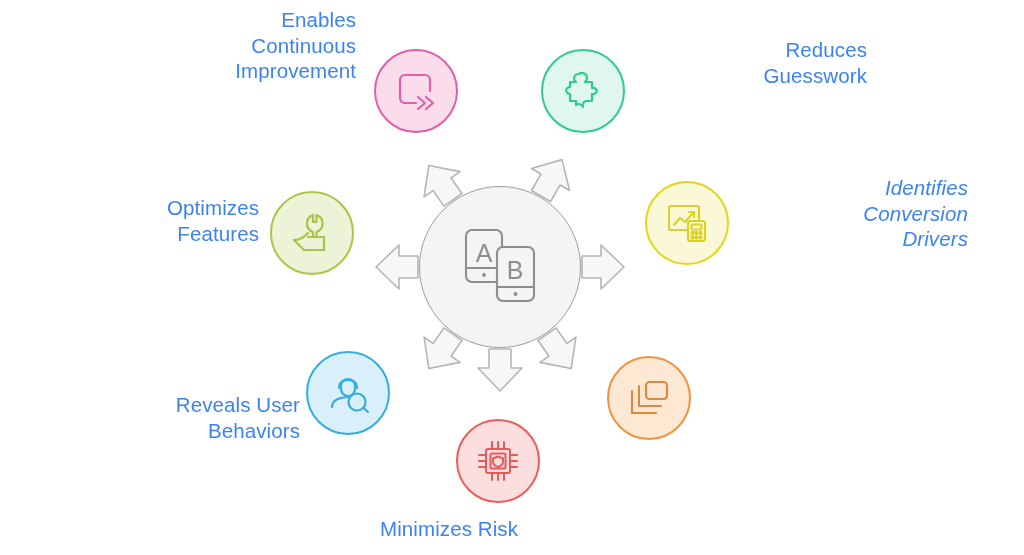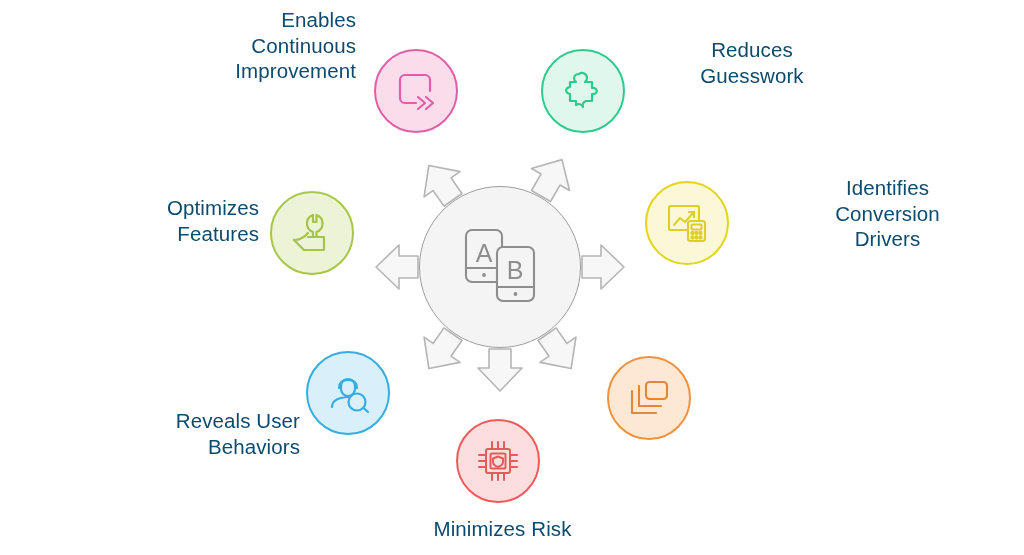--- a/index.html
+++ b/index.html
@@ -55,29 +55,29 @@
     align-items: center;
     justify-content: center;
   }
   .node-icon {
     width: 48px;
     height: 48px;
     display: block;
   }
   .label {
     position: absolute;
-    color: #0c4a6e;
+    color: #3b82f6;
     font-size: 20.5px;
     line-height: 25.5px;
     letter-spacing: 0.1px;
     white-space: pre-line;
   }
   .label.right-align { text-align: right; }
-  .label.left-align  { text-align: center; }
-  .label.center-align{ text-align: center; }
+  .label.left-align  { text-align: right; }
+  .label.center-align{ }
 </style>
 </head>
 <body>
 
 <div id="stage">
 
   <svg id="arrows-layer" viewBox="0 0 1024 555">
     <g fill="#f7f7f7" stroke="#b5b5b5" stroke-width="1.6" stroke-linejoin="round">
 
       <g>
@@ -160,21 +160,21 @@
         <rect x="28.5" y="25.5" width="10" height="5" rx="1"></rect>
         <circle cx="29.5" cy="34" r="1.1" fill="#ddd023"></circle>
         <circle cx="33.5" cy="34" r="1.1" fill="#ddd023"></circle>
         <circle cx="37.5" cy="34" r="1.1" fill="#ddd023"></circle>
         <circle cx="29.5" cy="38.5" r="1.1" fill="#ddd023"></circle>
         <circle cx="33.5" cy="38.5" r="1.1" fill="#ddd023"></circle>
         <circle cx="37.5" cy="38.5" r="1.1" fill="#ddd023"></circle>
       </g>
     </svg>
   </div>
-  <div class="label left-align" style="left:780px; top:175px; width:215px;">Identifies
+  <div class="label left-align" style="left:753px; top:175px; width:215px;font-style:italic;">Identifies
 Conversion
 Drivers</div>
 
   <div class="node" style="left:607px; top:356px; background:#fde8d4; border-color:#f0923f;">
     <svg class="node-icon" viewBox="0 0 48 48">
       <g fill="none" stroke="#e0883a" stroke-width="2.1" stroke-linejoin="round" stroke-linecap="round">
         <rect x="21" y="8" width="21" height="17" rx="3.5"></rect>
         <path d="M 14 12 L 14 32 L 36 32"></path>
         <path d="M 7 17 L 7 39 L 31 39"></path>
       </g>
@@ -208,21 +208,21 @@
     <svg class="node-icon" viewBox="0 0 48 48">
       <g fill="none" stroke="#35ade0" stroke-width="2.2" stroke-linejoin="round" stroke-linecap="round">
         <path d="M 17 17 A 7 7 0 0 1 31 17 L 31 20 A 7 7 0 0 1 17 20 Z"></path>
         <path d="M 15 19 Q 15 11 24 11 Q 33 11 33 19"></path>
         <path d="M 8 38 Q 8 29 24 28"></path>
         <circle cx="33" cy="33" r="8.5"></circle>
         <line x1="39.5" y1="39" x2="44" y2="43"></line>
       </g>
     </svg>
   </div>
-  <div class="label right-align" style="right:724px; top:408px; width:215px;">Reveals User
+  <div class="label right-align" style="right:724px; top:392px; width:215px;">Reveals User
 Behaviors</div>
 
   <div class="node" style="left:270px; top:191px; background:#ecf3d6; border-color:#a8c64a;">
     <svg class="node-icon" viewBox="0 0 48 48">
       <g fill="none" stroke="#a4c44a" stroke-width="2.2" stroke-linejoin="round" stroke-linecap="round">
         <path d="M 25 6 L 25 13 L 28.5 13 L 28.5 6 A 9 9 0 0 1 28.5 23 L 28.5 28 L 25 28 L 25 23 A 9 9 0 0 1 25 6 Z"></path>
         <path d="M 20 28 L 36 28 L 36 41 L 16 41"></path>
         <path d="M 6 31 Q 14 31 20 24"></path>
         <path d="M 6 31 L 16 41"></path>
       </g>

